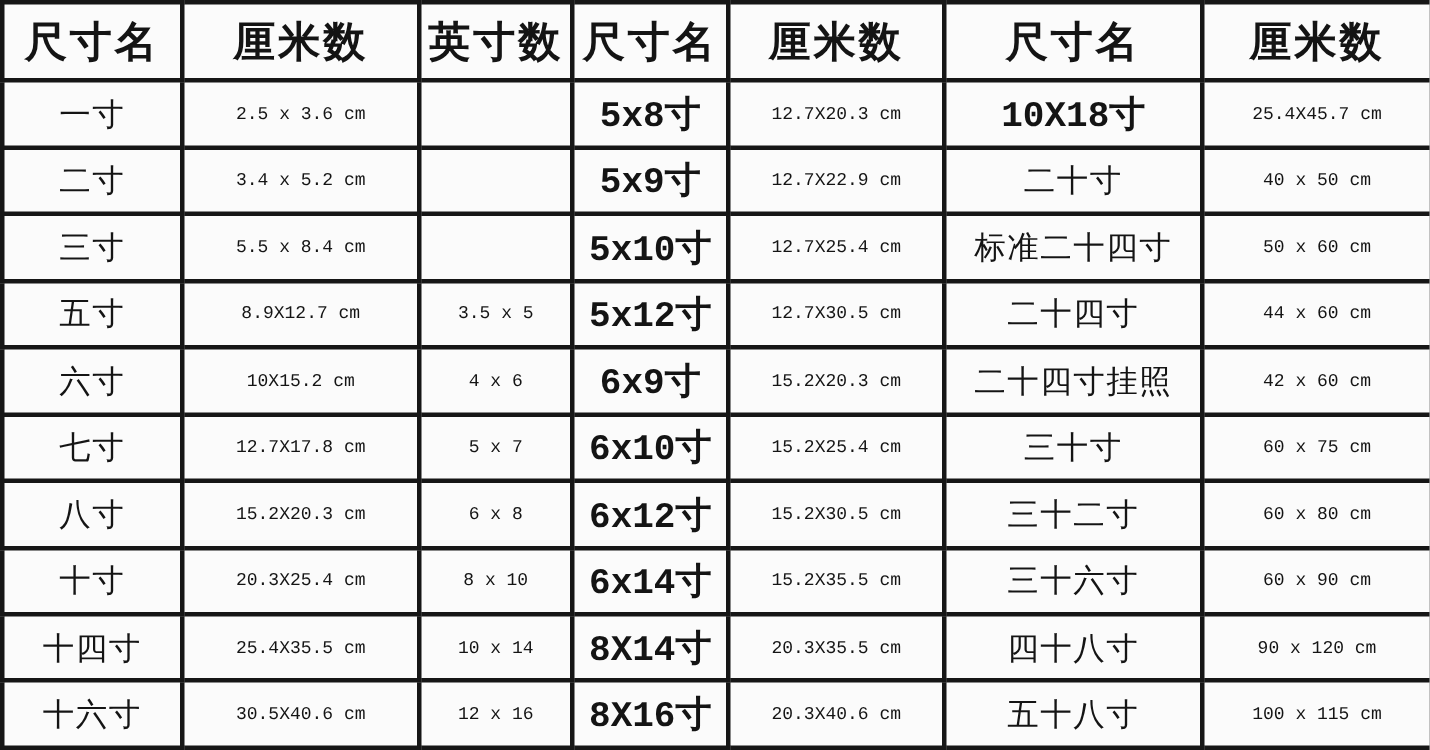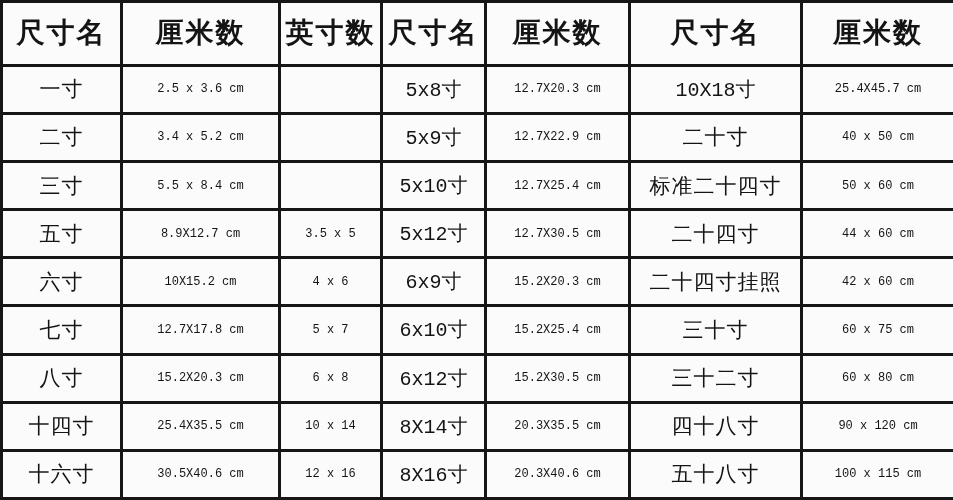--- a/index.html
+++ b/index.html
@@ -36,22 +36,22 @@
     letter-spacing: 2px;
   }
   td.name-cjk {
     font-family: "Liberation Serif", "DejaVu Serif", serif;
     font-weight: 400;
     font-size: 21px;
     letter-spacing: 1px;
   }
   td.name-latin {
     font-family: "Liberation Mono", "DejaVu Sans Mono", monospace;
-    font-weight: 400;
-    font-size: 20px;
+    font-weight: 700;
+    font-size: 24px;
   }
   td.num {
     font-family: "Liberation Mono", "DejaVu Sans Mono", monospace;
     font-weight: 500;
     font-size: 12px;
   }
 </style>
 </head>
 <body>
 
@@ -132,20 +132,29 @@
       <tr>
         <td class="name-cjk">八寸</td>
         <td class="num">15.2X20.3 cm</td>
         <td class="num">6 x 8</td>
         <td class="name-latin">6x12寸</td>
         <td class="num">15.2X30.5 cm</td>
         <td class="name-cjk">三十二寸</td>
         <td class="num">60 x 80 cm</td>
       </tr>
       <tr>
+        <td class="name-cjk">十寸</td>
+        <td class="num">20.3X25.4 cm</td>
+        <td class="num">8 x 10</td>
+        <td class="name-latin">6x14寸</td>
+        <td class="num">15.2X35.5 cm</td>
+        <td class="name-cjk">三十六寸</td>
+        <td class="num">60 x 90 cm</td>
+      </tr>
+      <tr>
         <td class="name-cjk">十四寸</td>
         <td class="num">25.4X35.5 cm</td>
         <td class="num">10 x 14</td>
         <td class="name-latin">8X14寸</td>
         <td class="num">20.3X35.5 cm</td>
         <td class="name-cjk">四十八寸</td>
         <td class="num">90 x 120 cm</td>
       </tr>
       <tr>
         <td class="name-cjk">十六寸</td>

